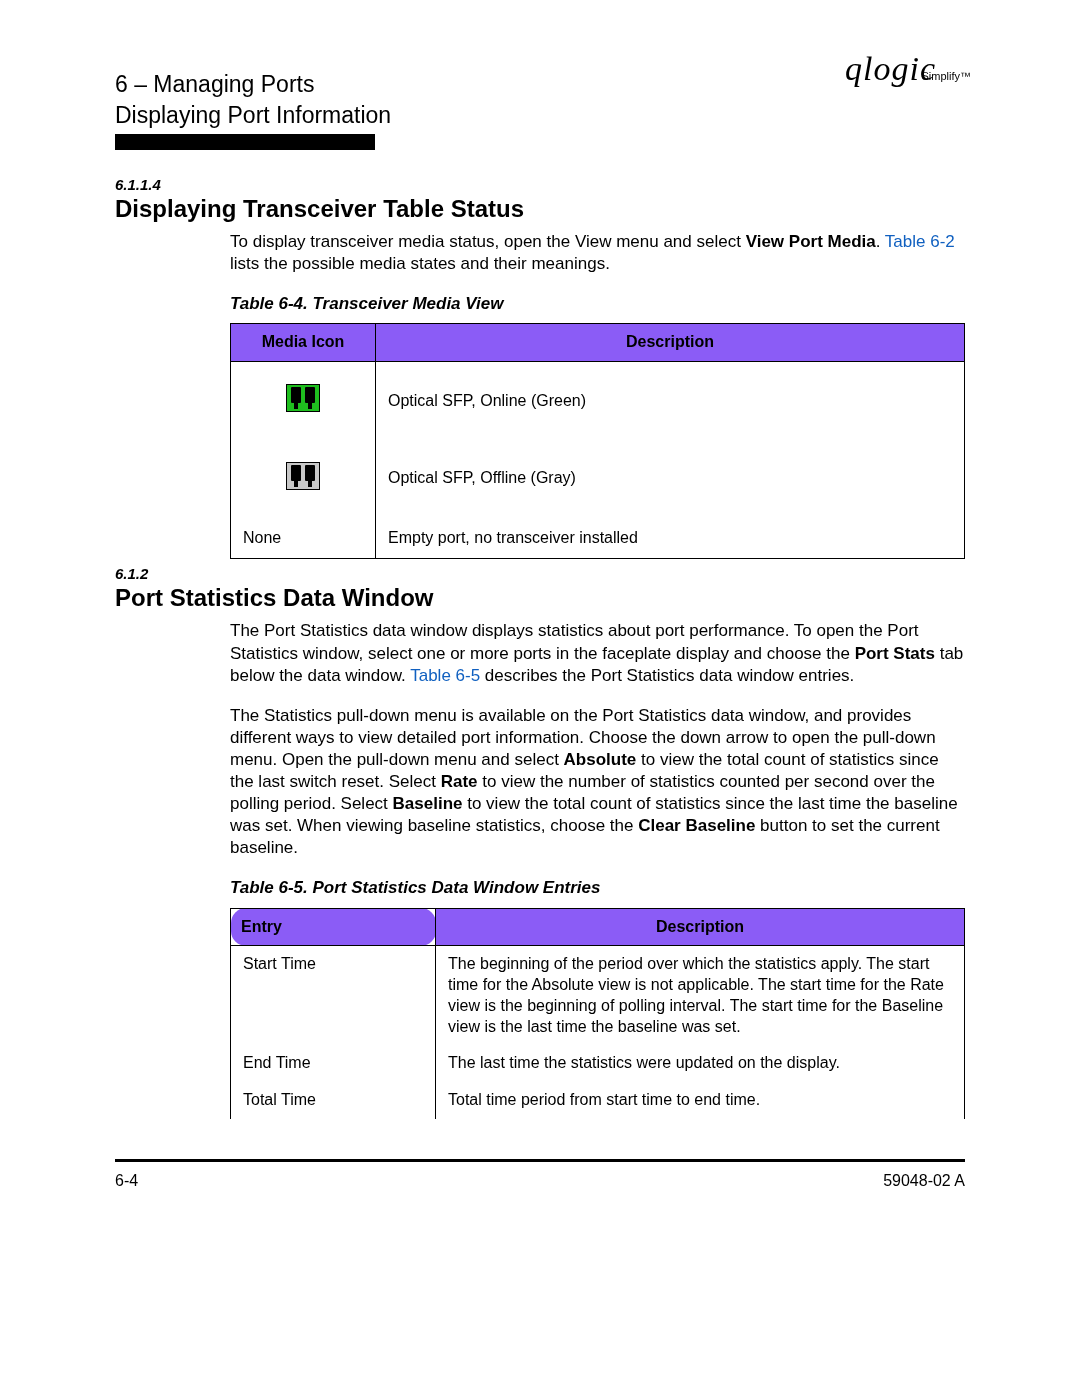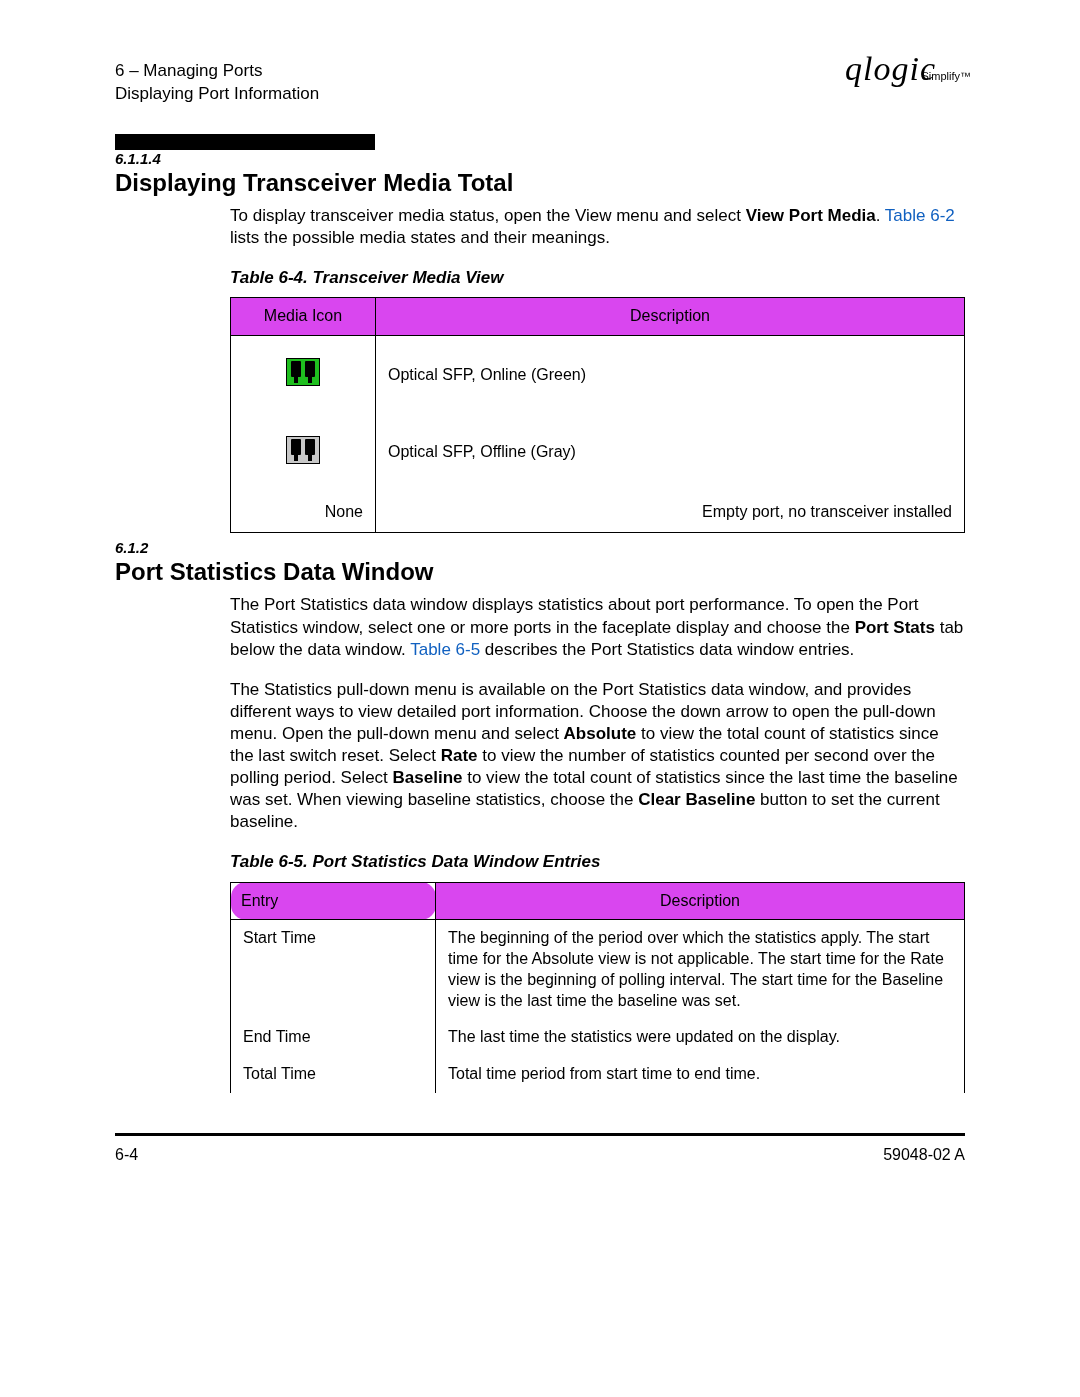--- a/index.html
+++ b/index.html
@@ -16,22 +16,22 @@
     padding: 56px 115px 40px 115px;
     position: relative;
   }
   .header-row {
     position: relative;
     height: 70px;
   }
   .hdr-left {
     position: absolute;
     left: 0;
-    top: 4px;
-    font-size: 17px;
+    top: 13px;
+    font-size: 23px;
     line-height: 1.35;
   }
   .logo {
     position: absolute;
     right: 0;
     top: -6px;
     width: 120px;
     text-align: left;
   }
   .logo .script {
@@ -49,20 +49,21 @@
   .black-bar {
     height: 16px;
     width: 260px;
     background: #000;
     margin-top: 8px;
   }
   .sec-num {
     font-weight: bold;
     font-style: italic;
     font-size: 15px;
+    margin-top: 26px;
   }
   h2.sec-title {
     font-size: 24px;
     font-weight: bold;
     margin: 2px 0 8px 0;
   }
   .body-block {
     margin-left: 115px;
     font-size: 17px;
     line-height: 1.3;
@@ -78,31 +79,31 @@
     margin: 14px 0 8px 0;
   }
   table.doc {
     border-collapse: collapse;
     width: 100%;
     font-size: 16px;
   }
   table.doc th {
     border: 1.5px solid #000;
     padding: 8px 10px;
-    font-weight: normal;
+    font-weight: bold;
     text-align: center;
-    background: #d946ef;
+    background: #8b5cf6;
   }
   table.doc td {
     border-left: 1.5px solid #000;
     border-right: 1.5px solid #000;
     padding: 10px 12px;
     vertical-align: middle;
   }
-  table.doc tr.lastrow td { border-bottom: 1.5px solid #000; text-align: right; }
+  table.doc tr.lastrow td { border-bottom: 1.5px solid #000; }
   table.t64 td.col1 { width: 120px; text-align: left; }
   table.t64 td.iconcell { text-align: center; padding-top: 22px; padding-bottom: 22px; }
   table.t65 th.col1, table.t65 td.col1 { width: 180px; text-align: left; border-radius: 15px; }
   table.t65 td { padding-top: 8px; padding-bottom: 8px; vertical-align: top; line-height: 1.3; }
 
   
   .sfp {
     display: inline-block;
     width: 34px; height: 28px;
     border: 1px solid #000;
@@ -150,21 +151,21 @@
       <div>Displaying Port Information</div>
     </div>
     <div class="logo">
       <span class="script">qlogic</span>
       <span class="simplify">Simplify™</span>
     </div>
   </div>
   <div class="black-bar"></div>
 
   <div class="sec-num">6.1.1.4</div>
-  <h2 class="sec-title">Displaying Transceiver Media Total</h2>
+  <h2 class="sec-title">Displaying Transceiver Table Status</h2>
   <div class="body-block">
     <p>
       <span>To display transceiver media status, open the View menu and select </span><b>View Port Media</b><span>. </span><span class="link">Table 6-2</span><span> lists the possible media states and their meanings.</span>
     </p>
 
     <div class="table-caption">Table 6-4. Transceiver Media View</div>
     <table class="doc t64">
       <tbody>
           <tr>
         <th class="col1">Media Icon</th>

